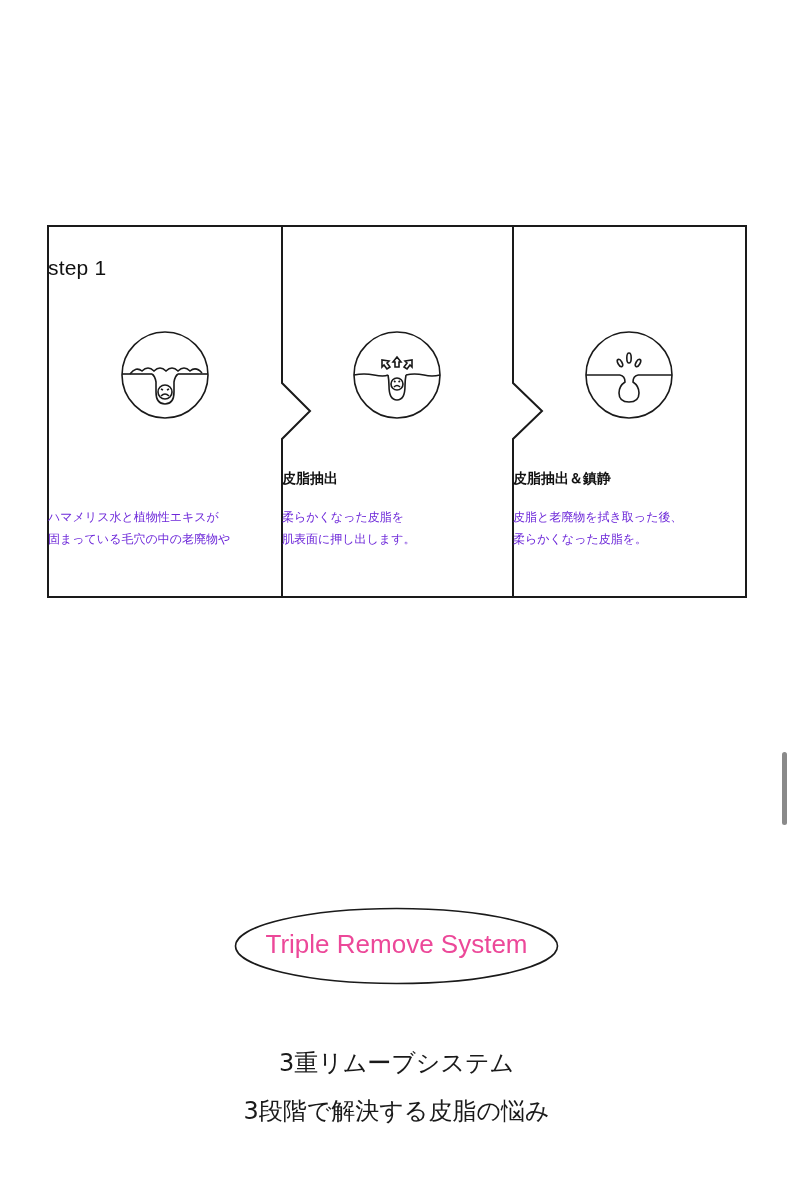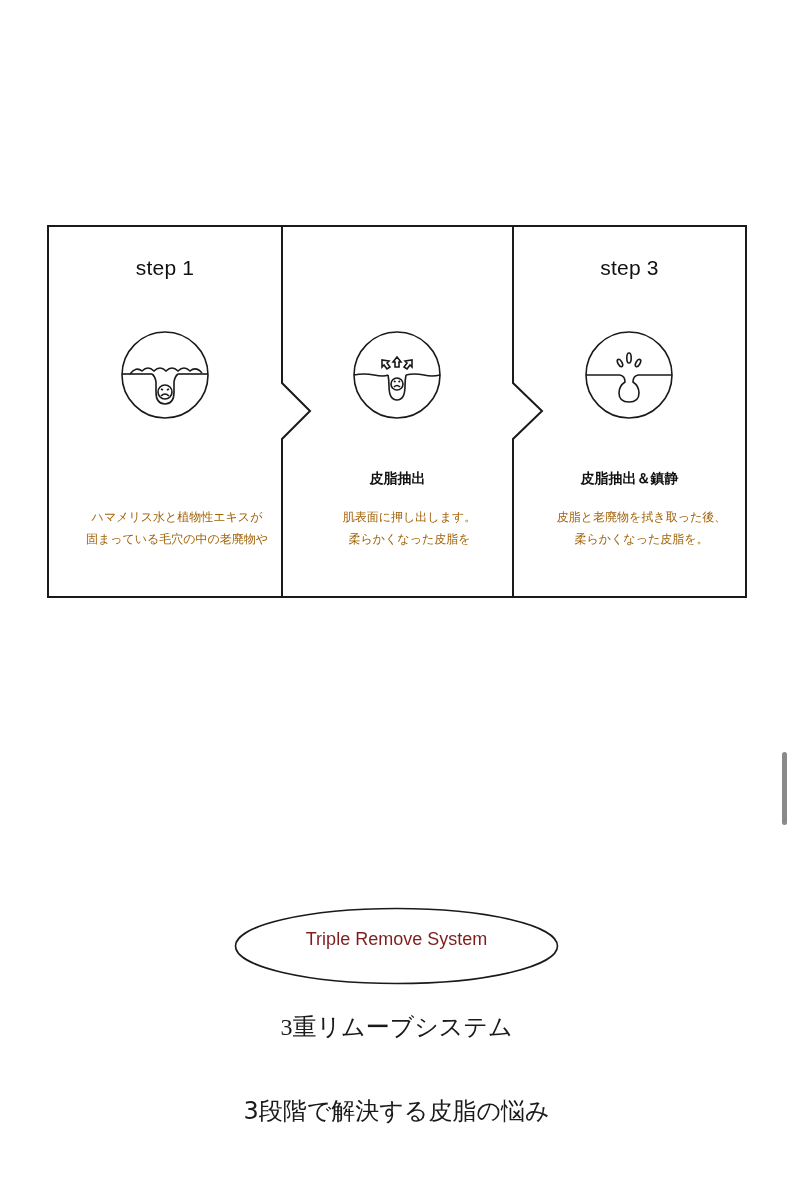--- a/index.html
+++ b/index.html
@@ -6,48 +6,48 @@
   body {
     width: 793px; height: 1200px; position: relative; overflow: hidden;
     background: #ffffff; color: #1a1a1a;
     font-family: "DejaVu Sans", "Liberation Sans", sans-serif;
   }
   .steps {
     position: absolute; left: 0; top: 0; width: 793px; height: 620px;
   }
   .steps svg.frame { position: absolute; left: 0; top: 0; }
   .panel {
-    position: absolute; top: 226px; height: 371px; text-align: center;
+    position: absolute; top: 226px; height: 371px; text-align: left;
   }
   .step-title {
     position: absolute; left: 0; right: 0; top: 30px;
     font-family: "Liberation Sans", sans-serif;
     font-size: 21px; font-weight: 500; letter-spacing: 0.2px; color: #111;
   }
   .step-icon { position: absolute; top: 104px; }
   .step-heading {
     position: absolute; left: 0; right: 0; top: 244px;
     font-size: 14px; font-weight: bold; color: #111;
   }
   .step-desc {
     position: absolute; left: 0; right: 0; top: 280px;
-    font-size: 12px; line-height: 22px; color: #a16207; margin-left: 24px;
+    font-size: 12px; line-height: 22px; color: #6d28d9;
   }
   .step-desc div { white-space: nowrap; }
   .scrollbar {
     position: absolute; left: 782px; top: 752px; width: 5px; height: 73px;
     background: #8a8a8a; border-radius: 3px;
   }
   .badge {
     position: absolute; left: 234px; top: 907px; width: 325px; height: 78px;
   }
   .badge svg { position: absolute; left: 0; top: 0; }
   .badge-label {
     position: absolute; left: 0; right: 0; top: 22px; text-align: center;
-    font-family: "Liberation Sans", sans-serif; font-size: 18px; color: #7f1d1d;
+    font-family: "Liberation Sans", sans-serif; font-size: 26px; color: #ec4899;
   }
   .subtitle {
     position: absolute; left: 0; right: 0; text-align: center;
     font-size: 24px; color: #1a1a1a;
   }
 </style>
 </head>
 <body>
 
 <div class="steps">
@@ -91,27 +91,26 @@
         <path d="M42 57 Q45 54 48 57"></path>
         <line x1="42" y1="51" x2="43.5" y2="52"></line>
         <line x1="48" y1="51" x2="46.5" y2="52"></line>
         <path d="M43 37 L43 32 L41 32 L45 27 L49 32 L47 32 L47 37 Z"></path>
         <path d="M35 39 L32 35 L30 37 L30 30 L37 31 L35 33 L38 37 Z"></path>
         <path d="M55 39 L58 35 L60 37 L60 30 L53 31 L55 33 L52 37 Z"></path>
       </g>
     </svg>
     <div class="step-heading">皮脂抽出</div>
     <div class="step-desc">
+      <div>柔らかくなった皮脂を</div>
       <div>肌表面に押し出します。</div>
-      <div>柔らかくなった皮脂を</div>
     </div>
   </div>
 
   <div class="panel" style="left:513px;width:233px;">
-    <div class="step-title">step 3</div>
     <svg class="step-icon" style="left:71px;" width="90" height="90" viewBox="0 0 90 90">
       <g fill="none" stroke="#1a1a1a" stroke-width="1.6">
         <circle cx="45" cy="45" r="43"></circle>
         <line x1="2" y1="45" x2="36" y2="45"></line>
         <line x1="54" y1="45" x2="88" y2="45"></line>
         <path d="M36 45 Q41 46 41 52 Q35 56 35 63 Q35 72 45 72 Q55 72 55 63 Q55 56 49 52 Q49 46 54 45"></path>
         <ellipse cx="45" cy="28" rx="2.2" ry="5"></ellipse>
         <ellipse cx="36" cy="33" rx="2" ry="4" transform="rotate(-30 36 33)"></ellipse>
         <ellipse cx="54" cy="33" rx="2" ry="4" transform="rotate(30 54 33)"></ellipse>
       </g>
@@ -126,14 +125,14 @@
 
 <div class="scrollbar"></div>
 
 <div class="badge">
   <svg width="325" height="78">
     <ellipse cx="162.5" cy="39" rx="161" ry="37.5" fill="none" stroke="#1a1a1a" stroke-width="1.6"></ellipse>
   </svg>
   <div class="badge-label">Triple Remove System</div>
 </div>
 
-<div class="subtitle" style="top:1011px;font-family:Liberation Serif, serif;">3重リムーブシステム</div>
+<div class="subtitle" style="top:1047px;">3重リムーブシステム</div>
 <div class="subtitle" style="top:1095px;">3段階で解決する皮脂の悩み</div>
 
 </body></html>

